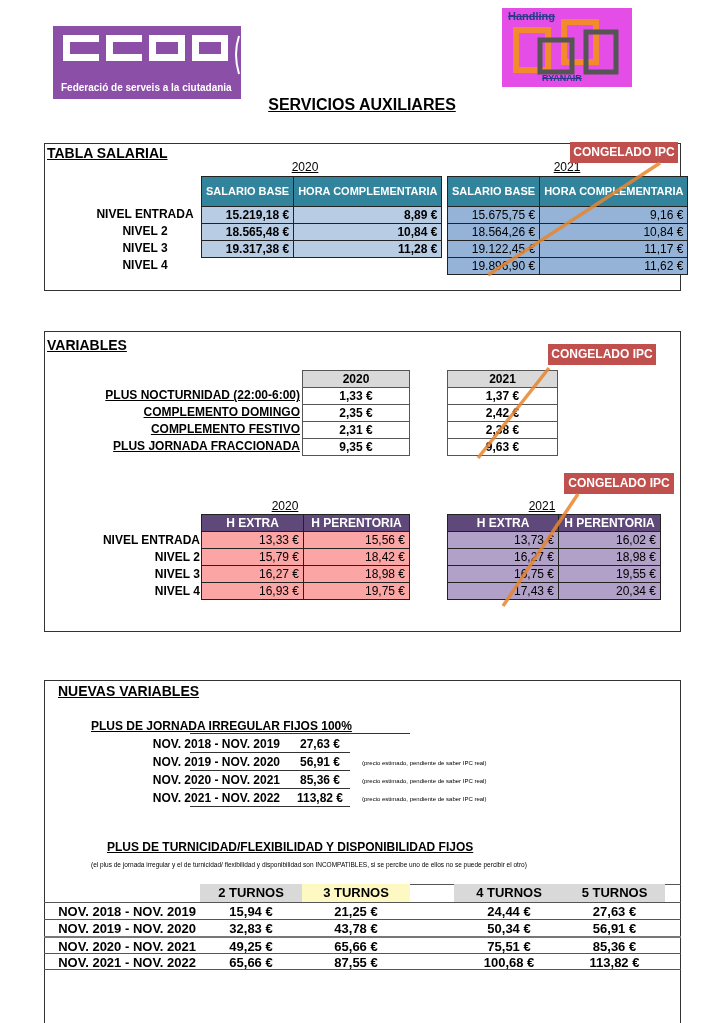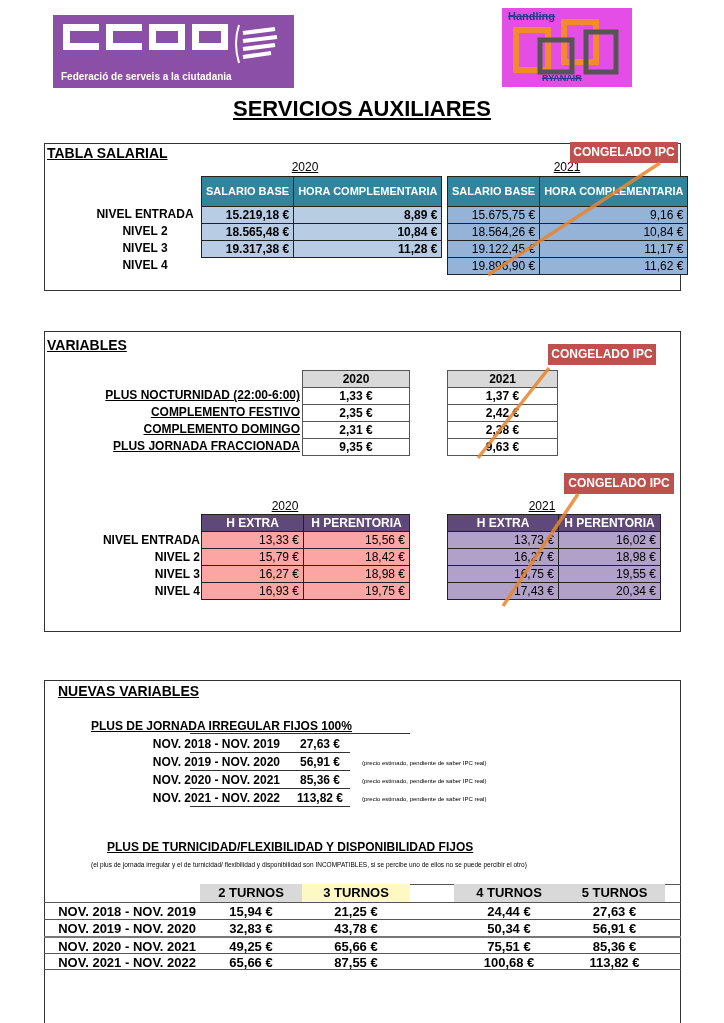--- a/index.html
+++ b/index.html
@@ -2,32 +2,32 @@
 <html><head>
 <meta charset="utf-8">
 <style>
   * { box-sizing: border-box; margin: 0; padding: 0; }
   body { width: 724px; height: 1023px; background: #fff; font-family: "Liberation Sans", sans-serif; position: relative; overflow: hidden; color: #000; }
   .abs { position: absolute; }
   .b { font-weight: bold; }
   .u { text-decoration: underline; }
 
   
-  #ccoo-logo { left: 53px; top: 15px; width: 241px; height: 73px; background: #8b4fa8; }
+  #ccoo-logo { left: 53px; top: 26px; width: 188px; height: 73px; background: #8b4fa8; }
   #ccoo-logo .letters { position: absolute; left: 10px; top: 9px; display: flex; gap: 7px; }
   #ccoo-logo .letter { width: 36px; height: 26px; border: 7px solid #fff; }
   #ccoo-logo .letter.c { border-right: none; }
   #ccoo-logo .stripes { position: absolute; left: 180px; top: 8px; width: 45px; height: 42px; }
   #ccoo-logo .caption { position: absolute; left: 8px; top: 56px; color: #fff; font-size: 10px; font-weight: bold; white-space: nowrap; }
 
   #handling-logo { left: 502px; top: 8px; width: 130px; height: 79px; background: #e44ee6; overflow: hidden; }
   #handling-logo .t1 { position: absolute; left: 6px; top: 2px; font-size: 11px; font-weight: bold; color: #2a3b8c; text-decoration: line-through; }
   #handling-logo .t2 { position: absolute; left: 40px; top: 65px; font-size: 9px; font-weight: bold; color: #2a3b8c; text-decoration: line-through; }
 
-  #page-title { left: 0; width: 724px; top: 96px; text-align: center; font-size: 22px; font-weight: bold; text-decoration: underline; }
+  #page-title { left: 0; width: 724px; top: 96px; text-align: center; font-size: 16px; font-weight: bold; text-decoration: underline; }
 
   .box { position: absolute; border: 1.5px solid #333; }
   .section-title { position: absolute; font-size: 14px; font-weight: bold; text-decoration: underline; }
   .year-label { position: absolute; font-size: 12px; text-decoration: underline; text-align: center; }
 
   table { border-collapse: collapse; position: absolute; font-size: 12px; }
   td, th { border: 1px solid #222; padding: 0 4px; height: 17px; white-space: nowrap; }
 
   .teal th { background: #31849b; color: #fff; font-size: 11px; font-weight: bold; line-height: 13px; text-align: center; }
   .teal td.v1 { background: #b8cce4; text-align: right; font-weight: bold; }
@@ -161,22 +161,22 @@
 <div class="congelado" style="left:570px;top:142px;width:108px;">CONGELADO IPC</div>
 <svg class="strike" style="left:0;top:0;" width="724" height="1023">
   <line x1="660" y1="163" x2="488" y2="275" stroke="#e8862f" stroke-width="3.5" opacity="0.85"></line>
 </svg>
 
 <div class="box" style="left:44px;top:331px;width:637px;height:301px;"></div>
 <div class="section-title" style="left:47px;top:337px;">VARIABLES</div>
 
 <div class="varlabels" style="left:100px;top:387px;width:200px;">
   <div>PLUS NOCTURNIDAD (22:00-6:00)</div>
+  <div>COMPLEMENTO DOMINGO</div>
   <div>COMPLEMENTO FESTIVO</div>
-  <div>COMPLEMENTO DOMINGO</div>
   <div>PLUS JORNADA FRACCIONADA</div>
 </div>
 
 <table class="grey" style="left:302px;top:370px;width:108px;">
   <tbody>
       <tr>
         <th>2020</th>
       </tr>
   <tr>
         <td>1,33 €</td>

